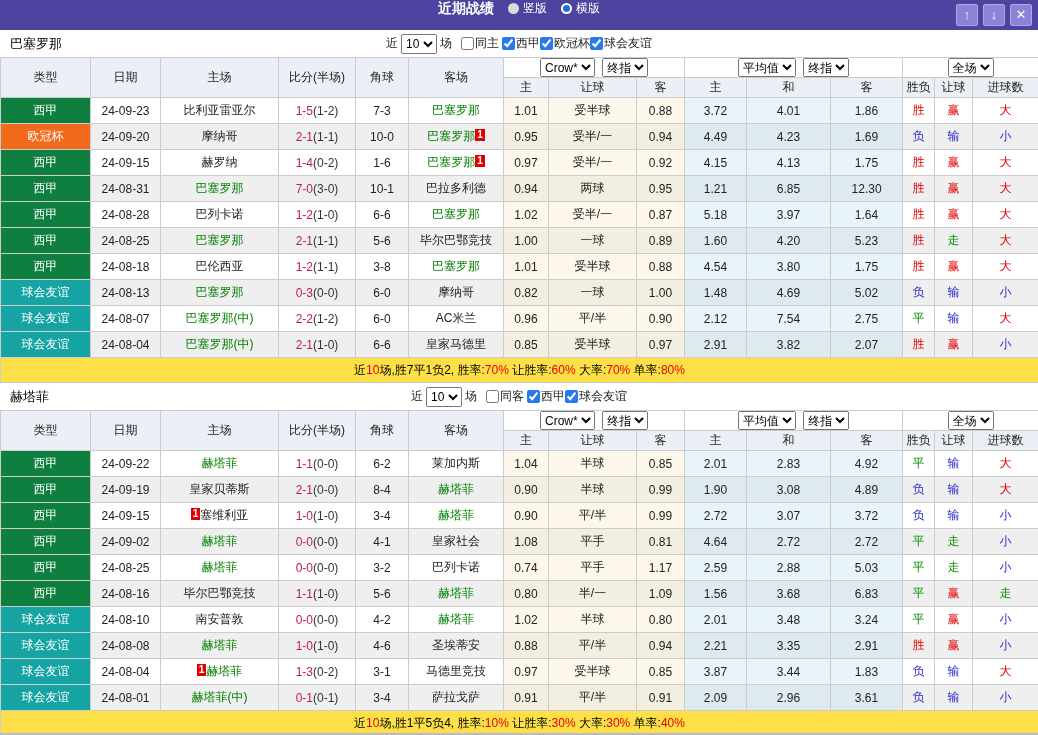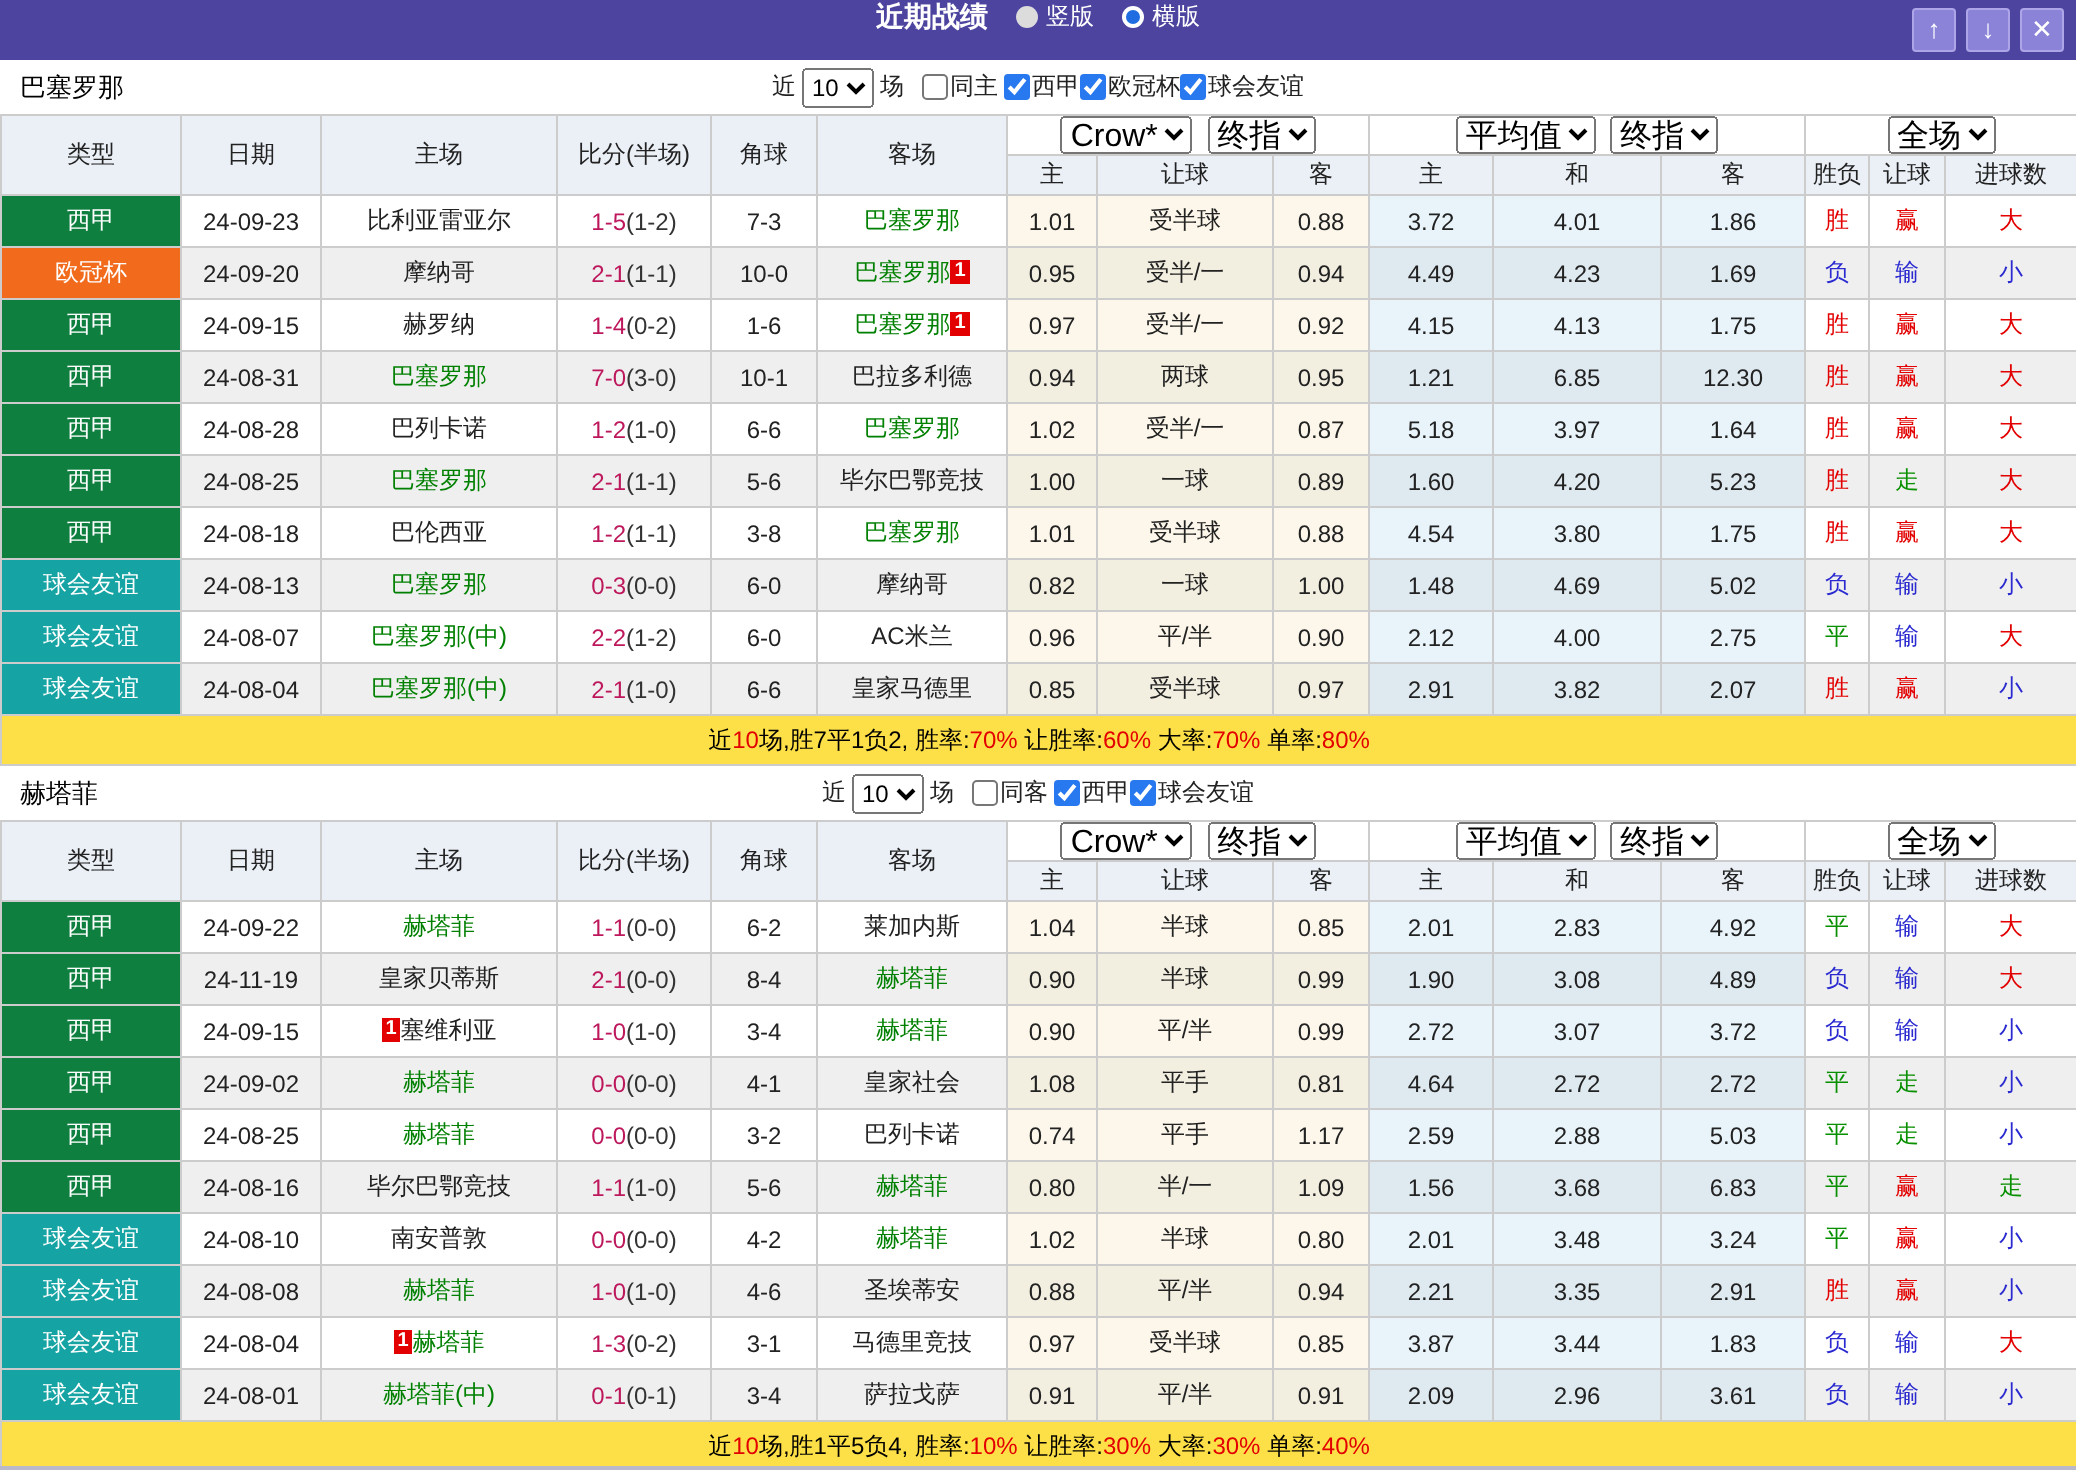--- a/index.html
+++ b/index.html
@@ -32,21 +32,21 @@
   .filter { display: flex; align-items: center; gap: 3px; }
   .filter select { font-size: 12px; height: 20px; }
   .chk { display: inline-flex; align-items: center; cursor: pointer; }
   .chk input { width: 13px; height: 13px; accent-color: #2878f0; margin: 0 1px 0 0; }
   .same-gap { margin-left: 6px; }
   
   table.grid { width: 1038px; border-collapse: collapse; table-layout: fixed; text-align: center; }
   .grid th, .grid td { border: 1px solid #ccc; padding: 0 1px; overflow: hidden; white-space: nowrap; }
   .grid thead th { background: #ebf0f7; font-weight: normal; height: 20px; color: #222; }
   .grid thead tr.h1 th.selcell { background: #fff; }
-  .selcell select { font-size: 16px; height: 19px; margin: 0 2px; }
+  .selcell select { font-size: 12px; height: 19px; margin: 0 2px; text-align: center; }
   .grid tbody td { height: 26px; }
   .grid tbody tr:nth-child(even) td { background: #efefef; }
   td.type { color: #fff; }
   td.team span { }
   td.team.g { color: #008000; }
   .rc { display: inline-block; background: #e30000; color: #fff; font-size: 10px; line-height: 12px; padding: 0 2px; vertical-align: 2px; font-weight: bold; }
   .ft { color: #be185d; }
   .ht { color: #333; }
   td.crow { background: #fcf7ea; }
   .grid tbody tr:nth-child(even) td.crow { background: #f2eee0; }
@@ -294,21 +294,21 @@
           <td class="type" style="background: rgb(22, 163, 163);">球会友谊</td>
           <td>24-08-07</td>
           <td class="team g"><span>巴塞罗那(中)</span></td>
           <td><span class="ft">2-2</span><span class="ht">(1-2)</span></td>
           <td>6-0</td>
           <td class="team"><span>AC米兰</span></td>
           <td class="crow">0.96</td>
           <td class="crow">平/半</td>
           <td class="crow">0.90</td>
           <td class="avg">2.12</td>
-          <td class="avg">4.00</td>
+          <td class="avg">7.54</td>
           <td class="avg">2.75</td>
           <td class="res c-green">平</td>
           <td class="res c-blue">输</td>
           <td class="res c-red">大</td>
         </tr>
         <tr>
           <td class="type" style="background: rgb(22, 163, 163);">球会友谊</td>
           <td>24-08-04</td>
           <td class="team g"><span>巴塞罗那(中)</span></td>
           <td><span class="ft">2-1</span><span class="ht">(1-0)</span></td>
@@ -416,21 +416,21 @@
           <td class="crow">0.85</td>
           <td class="avg">2.01</td>
           <td class="avg">2.83</td>
           <td class="avg">4.92</td>
           <td class="res c-green">平</td>
           <td class="res c-blue">输</td>
           <td class="res c-red">大</td>
         </tr>
         <tr>
           <td class="type" style="background: rgb(15, 127, 64);">西甲</td>
-          <td>24-11-19</td>
+          <td>24-09-19</td>
           <td class="team"><span>皇家贝蒂斯</span></td>
           <td><span class="ft">2-1</span><span class="ht">(0-0)</span></td>
           <td>8-4</td>
           <td class="team g"><span>赫塔菲</span></td>
           <td class="crow">0.90</td>
           <td class="crow">半球</td>
           <td class="crow">0.99</td>
           <td class="avg">1.90</td>
           <td class="avg">3.08</td>
           <td class="avg">4.89</td>

